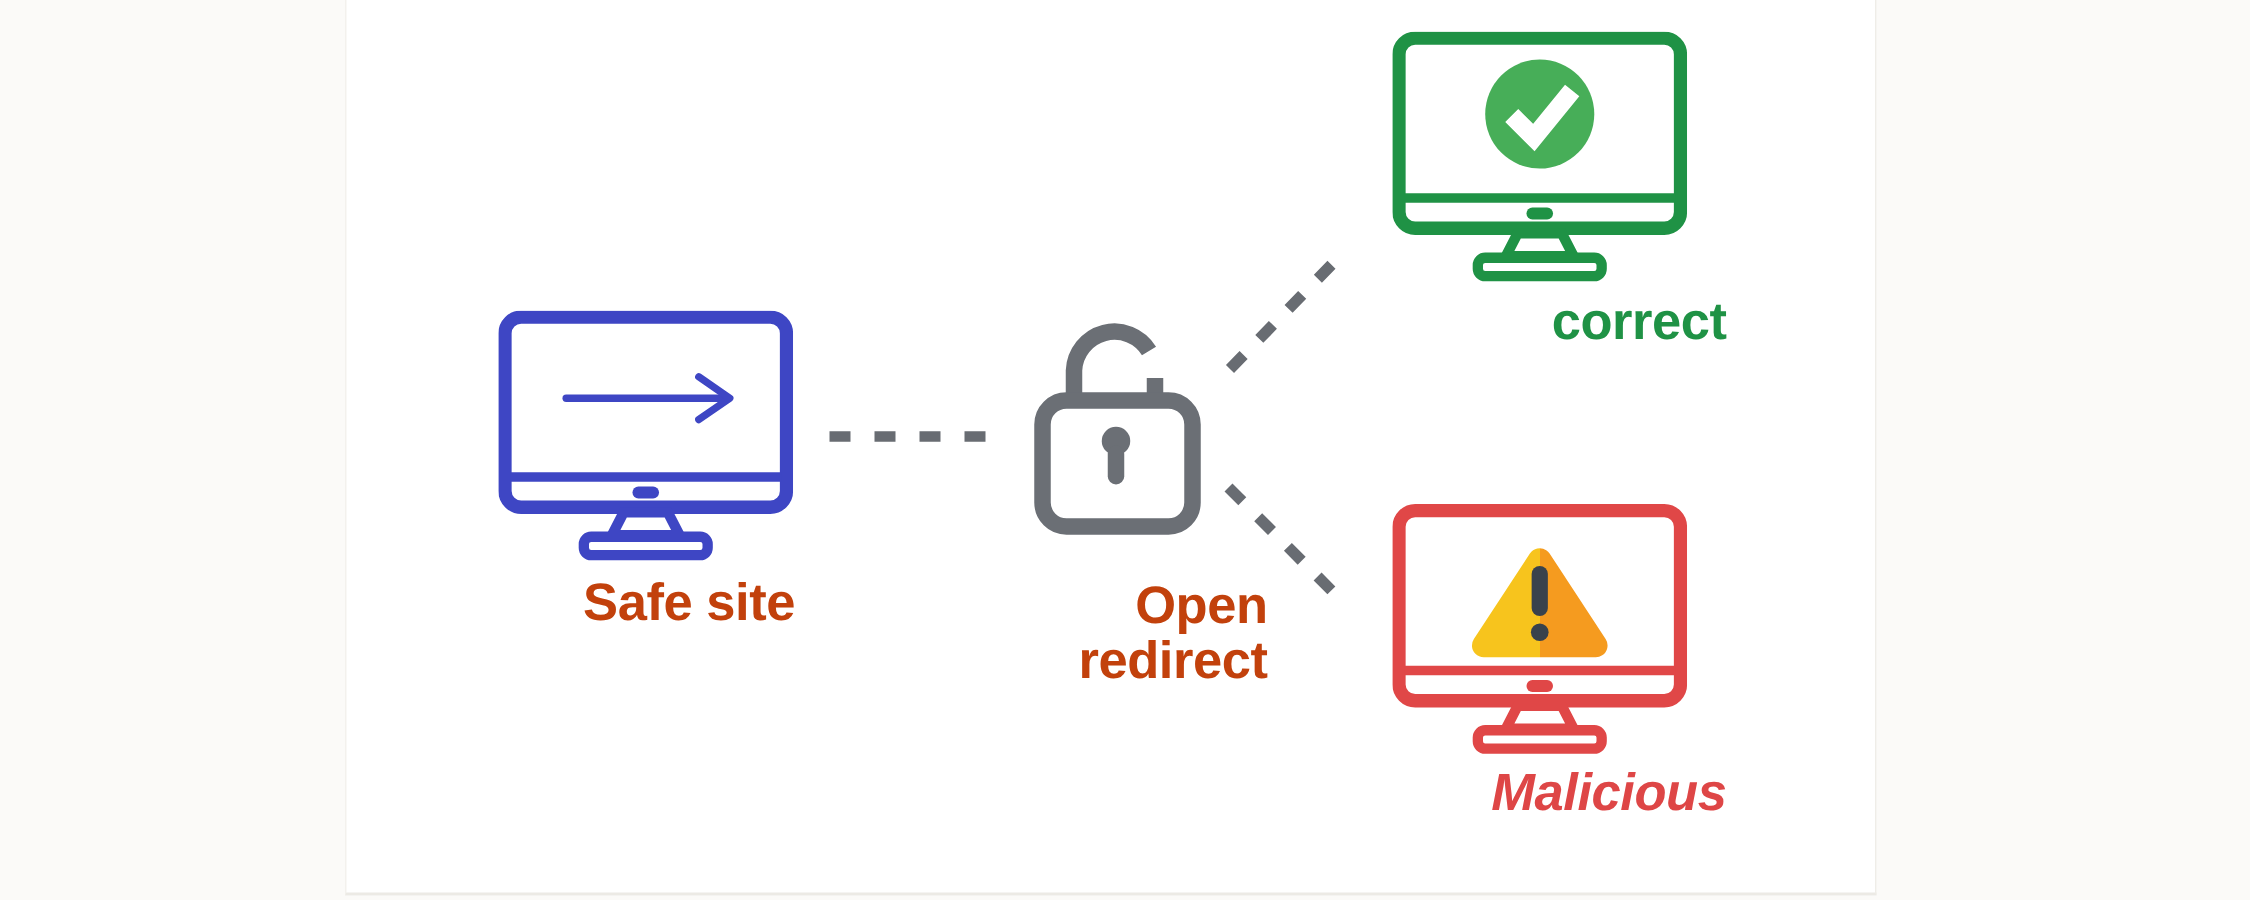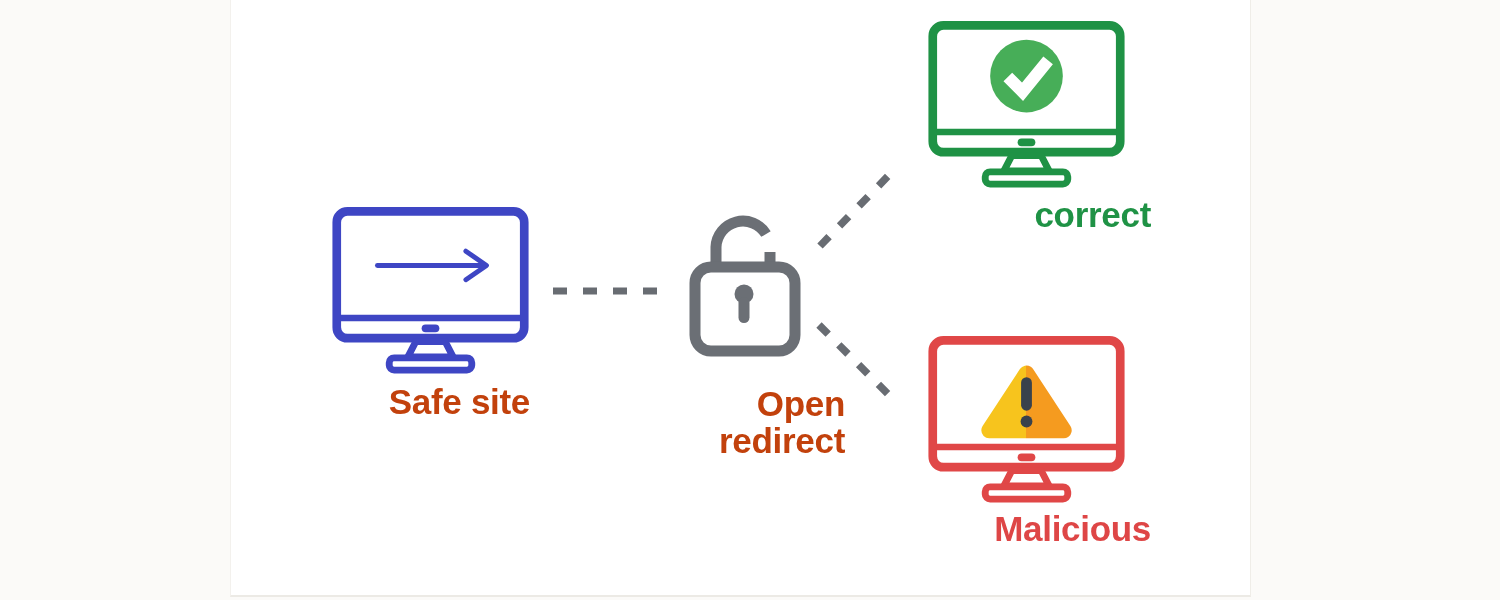--- a/index.html
+++ b/index.html
@@ -108,17 +108,17 @@
   <div class="node" style="left:928px;top:336px;">
     <svg class="monitor-red" viewBox="0 0 200 172" width="197" height="169">
       <use href="#monitor-frame"></use>
       <g>
         <path d="M100,38 L138,96 L62,96 Z" fill="url(#warn-grad)" stroke="url(#warn-grad)" stroke-width="16" stroke-linejoin="round"></path>
         <rect x="94.5" y="42" width="11" height="34" rx="5.5" fill="#39424C"></rect>
         <circle cx="100" cy="87" r="6" fill="#39424C"></circle>
       </g>
     </svg>
   </div>
-  <div class="node-label label-red" style="left:903px;top:510px;width:248px;">
+  <div class="node-label label-red" style="left:903px;top:510px;width:248px;font-style:italic;">
     <div>Malicious</div>
   </div>
 
 </div>
 
 </body></html>

